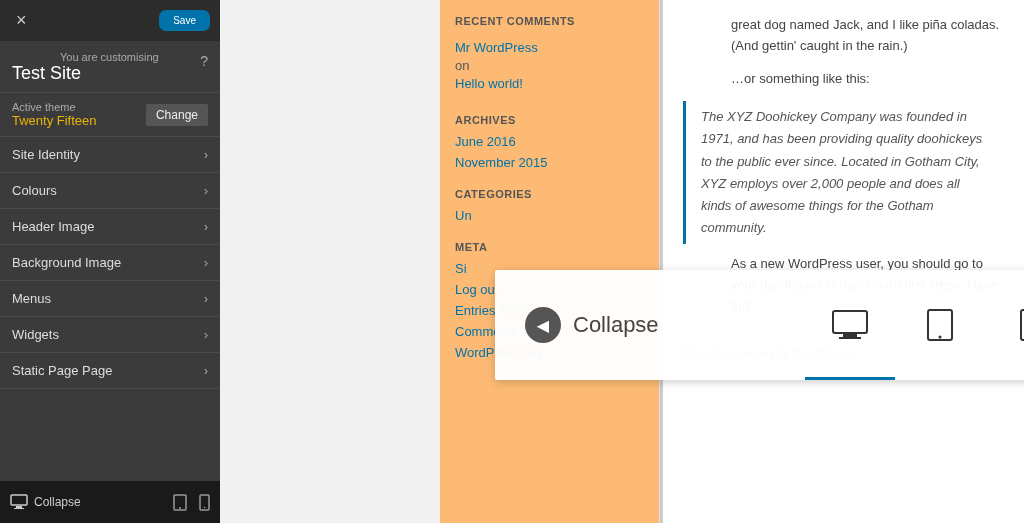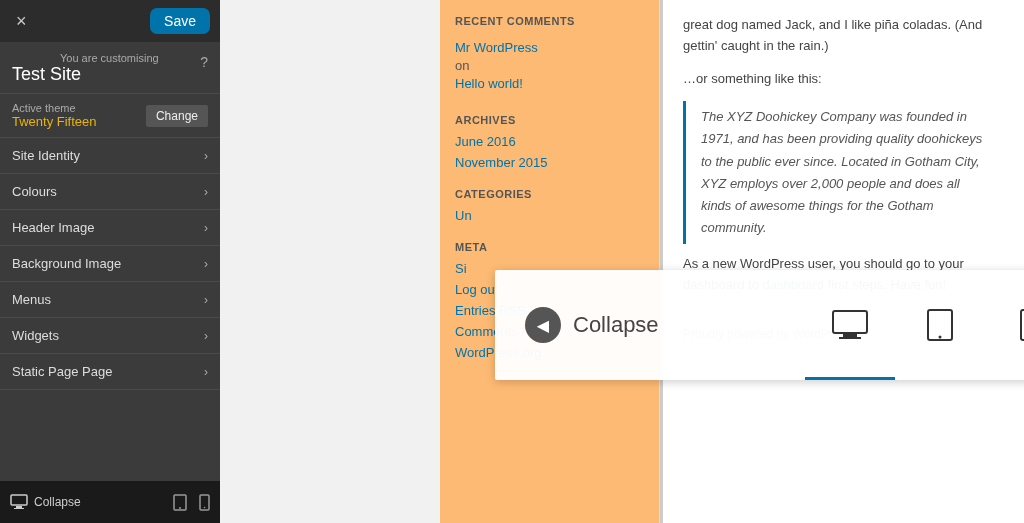--- a/index.html
+++ b/index.html
@@ -29,21 +29,21 @@
       color: #ccc;
       font-size: 18px;
       cursor: pointer;
       padding: 2px 6px;
     }
     .save-btn {
       background: #0073aa;
       color: #fff;
       border: none;
       padding: 5px 14px;
-      font-size: 14px;
+      font-size: 10px;
       cursor: pointer;
       border-radius: 7px;
     }
     .customising-section {
       padding: 10px 12px 8px;
       border-bottom: 1px solid #4a4a4a;
       display: flex;
       justify-content: space-between;
       align-items: flex-start;
     }
@@ -163,21 +163,21 @@
       top: 0;
       right: 0;
       height: 100%;
       background: #fff;
       overflow-y: auto;
       padding: 15px 20px;
       font-size: 13px;
       color: #444;
       border-left: 3px solid #ccc;
     }
-    .blog-content p { margin-bottom: 12px; line-height: 1.6; }
+    .blog-content p { margin-bottom: 12px; line-height: 1.6; margin-left: 48px; }
     .blog-content blockquote {
       border-left: 3px solid #0073aa;
       margin: 10px 0;
       padding: 5px 15px;
       font-style: italic;
       color: #555;
       line-height: 1.7;
     }
     .blog-footer {
       color: #888;

